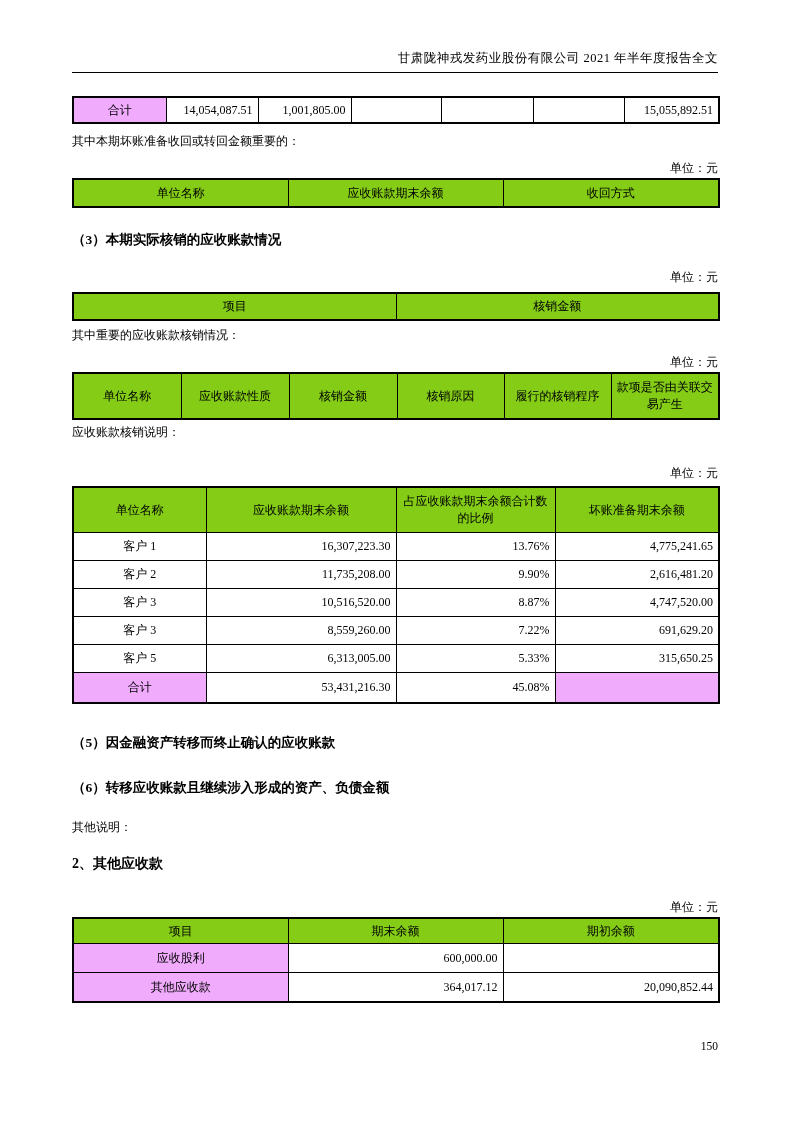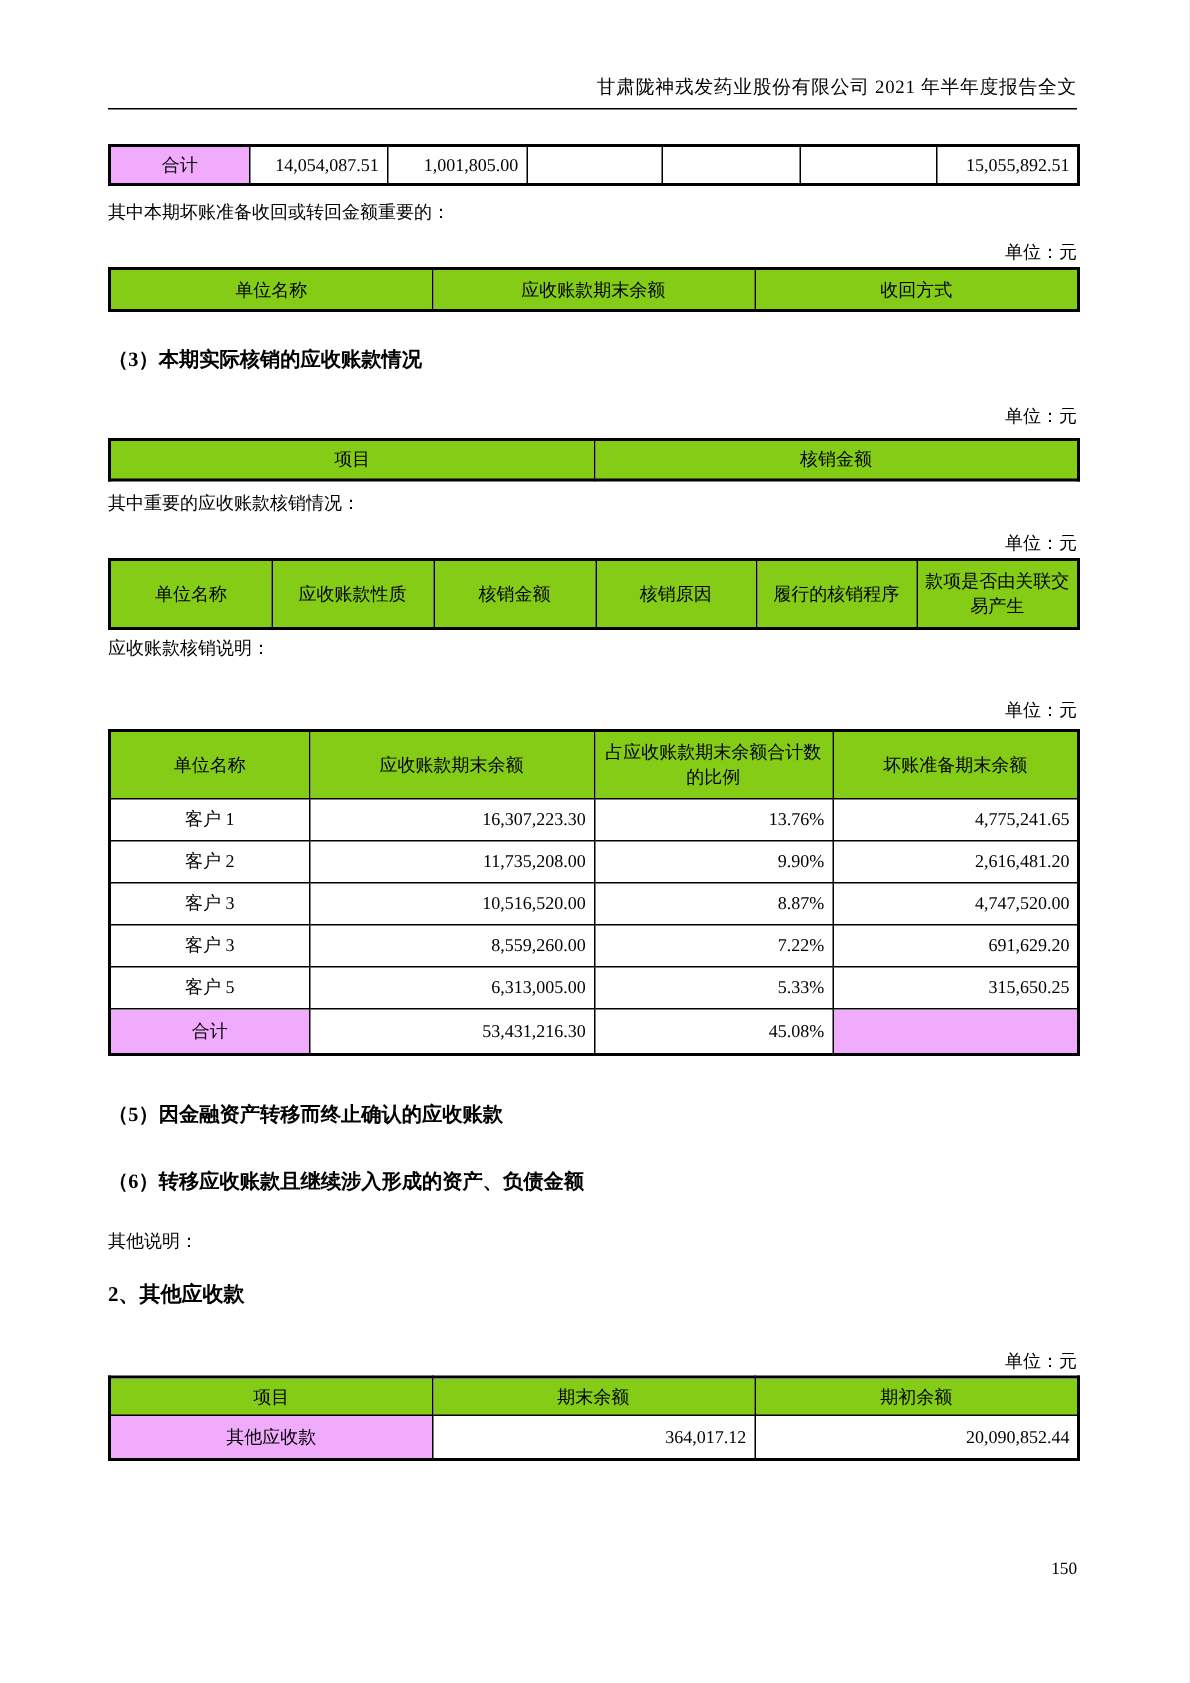--- a/index.html
+++ b/index.html
@@ -229,20 +229,25 @@
           <col style="width:215px">
           <col style="width:216px">
         </colgroup>
       <tbody>
           <tr>
         <th>项目</th>
         <th>期末余额</th>
         <th>期初余额</th>
       </tr>
       <tr>
+        <td class="gray lbl">应收股利</td>
+        <td class="num">600,000.00</td>
+        <td class="num"></td>
+      </tr>
+      <tr>
         <td class="gray lbl">其他应收款</td>
         <td class="num">364,017.12</td>
         <td class="num">20,090,852.44</td>
       </tr>
     </tbody>
       </table>
 
   </div>
 
   <div class="pageno">150</div>

